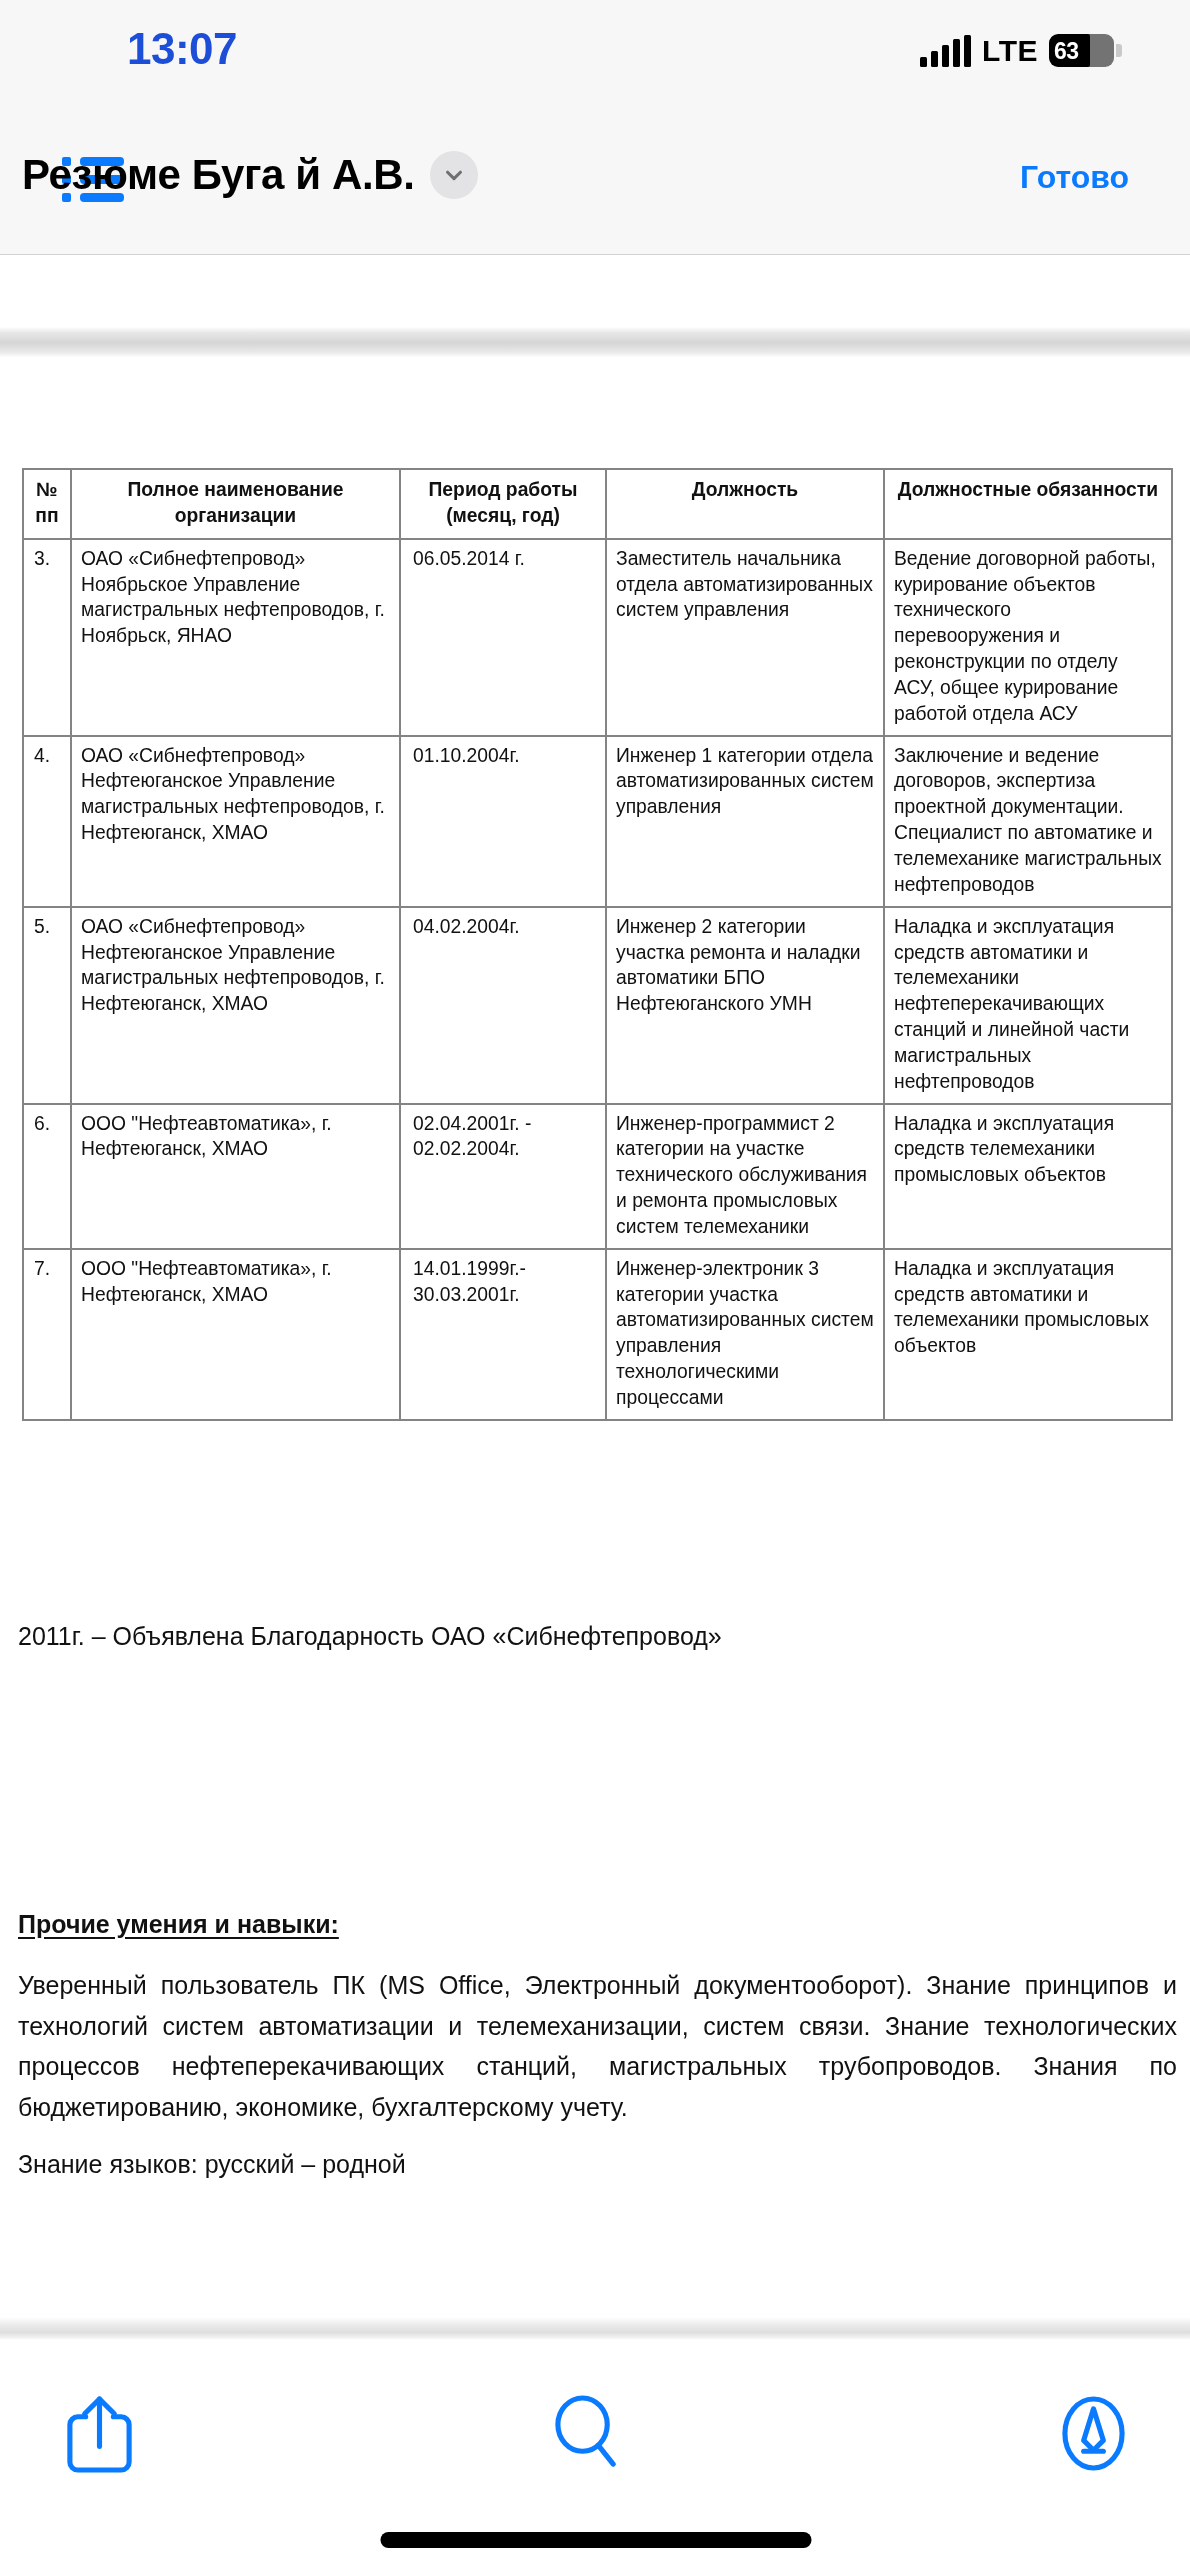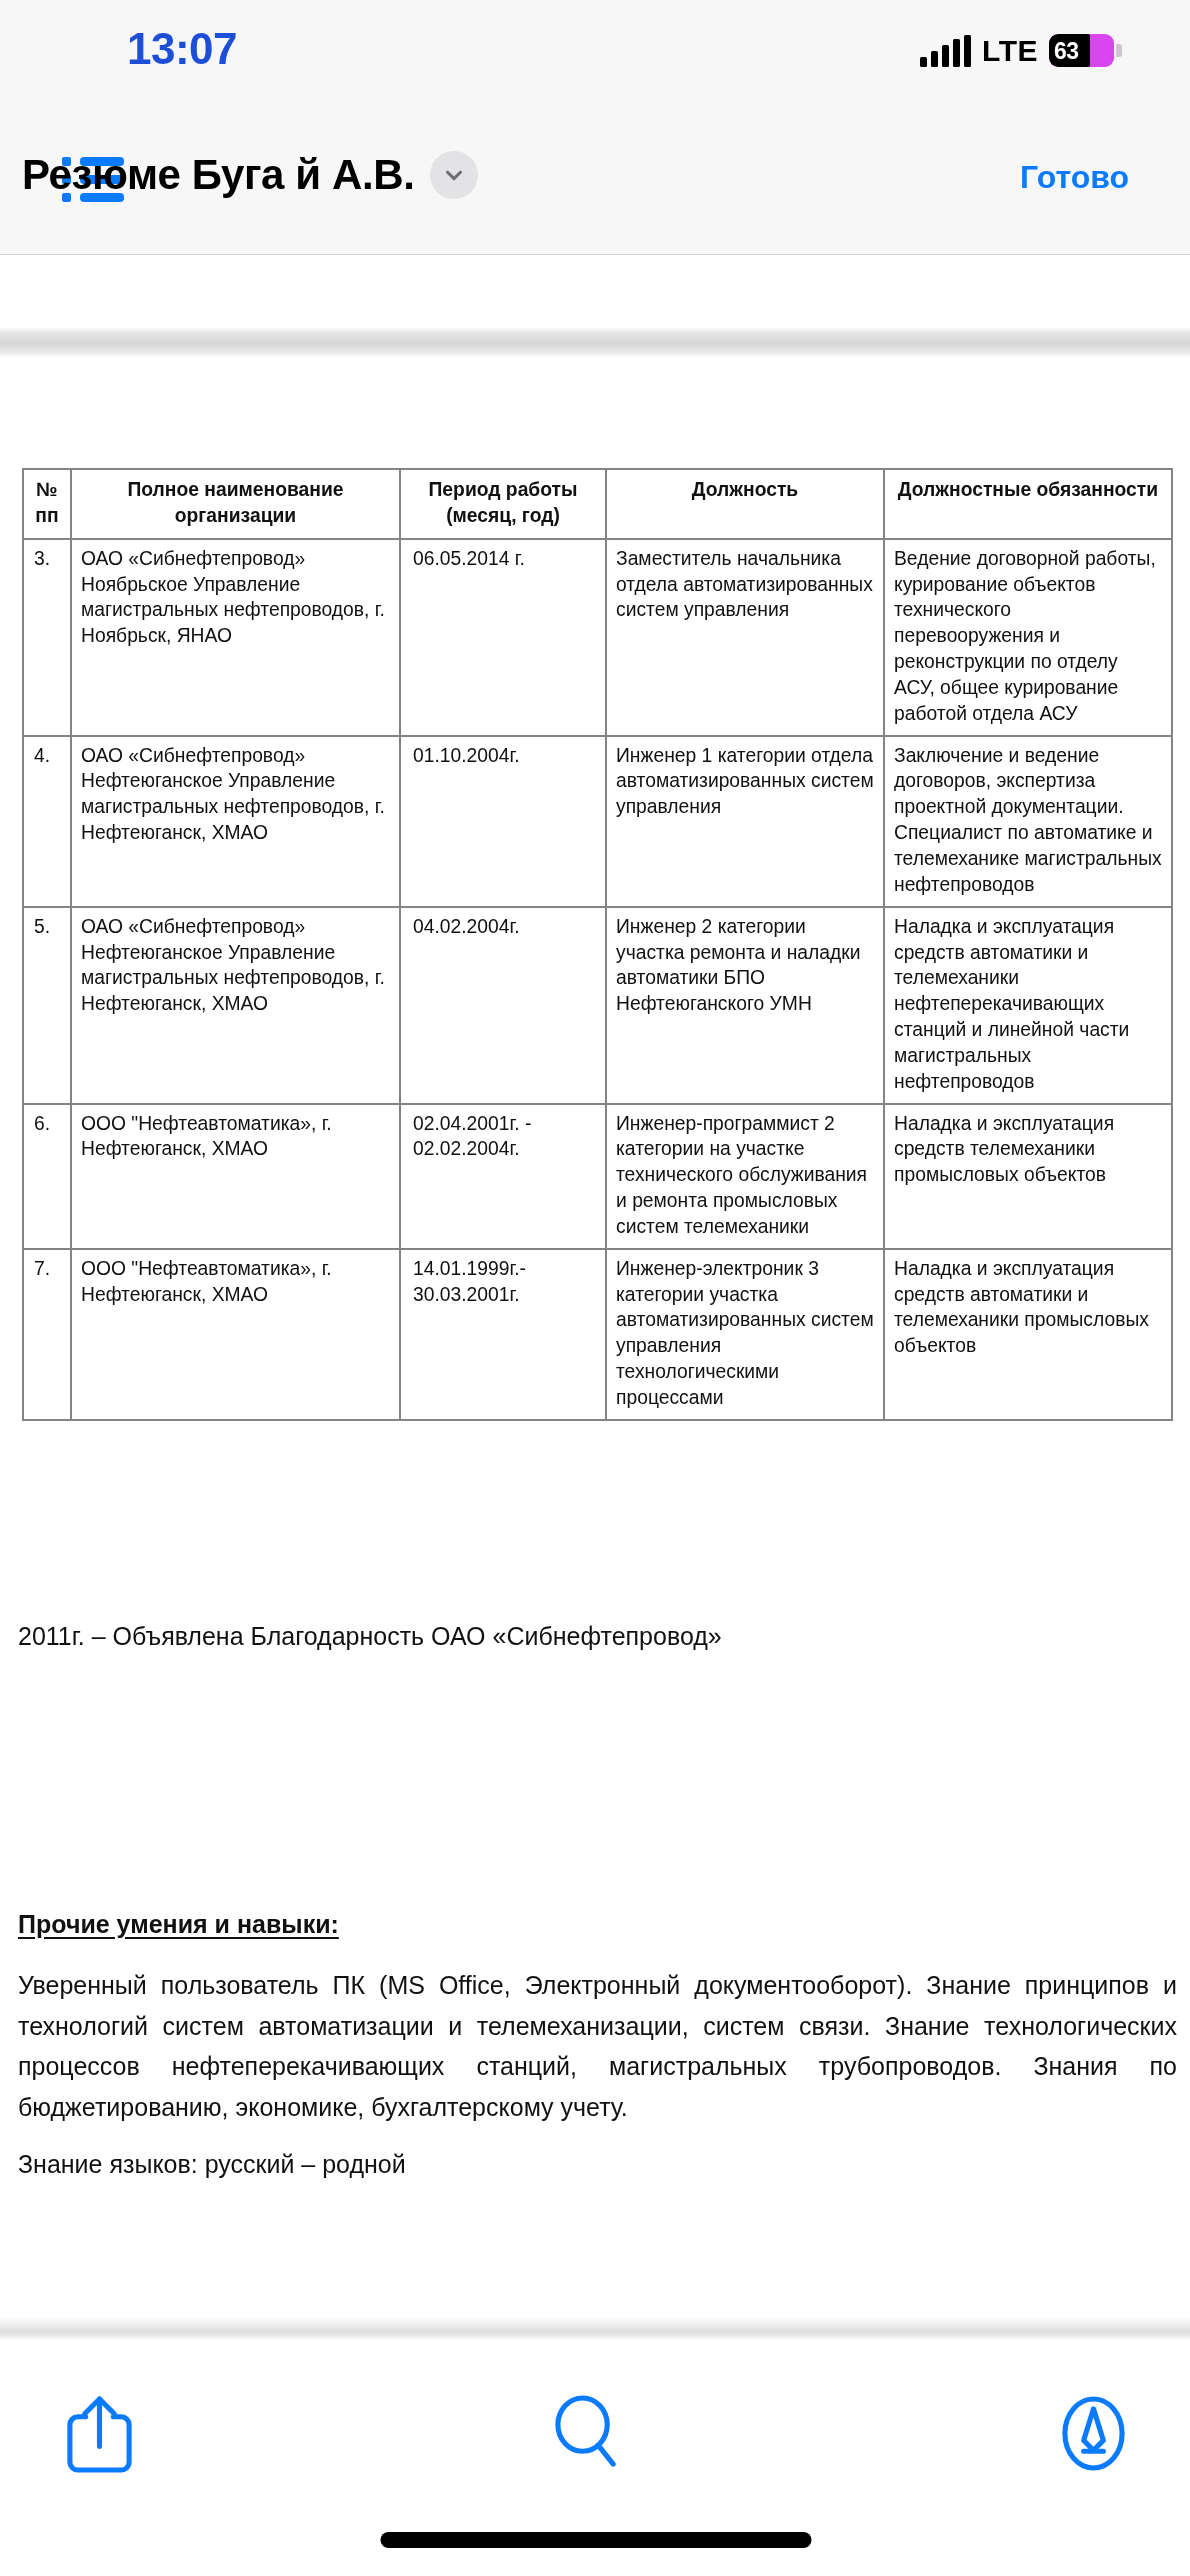--- a/index.html
+++ b/index.html
@@ -28,21 +28,21 @@
   .sig { display: flex; align-items: flex-end; gap: 4px; height: 32px; }
   .sig i { display: block; width: 7px; background: #000; border-radius: 1.5px; }
   .sig i:nth-child(1){ height: 10px; }
   .sig i:nth-child(2){ height: 16px; }
   .sig i:nth-child(3){ height: 22px; }
   .sig i:nth-child(4){ height: 28px; }
   .sig i:nth-child(5){ height: 32px; }
   .lte { font-size: 30px; font-weight: 700; letter-spacing: 0.5px; line-height: 1; }
   .batt { position: relative; width: 65px; height: 33px; }
   .batt-body {
-    position: absolute; inset: 0; border-radius: 9px; background: #d946ef; overflow: hidden;
+    position: absolute; inset: 0; border-radius: 9px; background: #737373; overflow: hidden;
   }
   .batt-fill { position: absolute; left:0; top:0; bottom:0; width: 63%; background: #000; border-radius: 9px 2px 2px 9px; }
   .batt-num {
     position: absolute; left: 5px; top: 50%; transform: translateY(-50%);
     font-size: 23px; font-weight: 700; color: #fff; line-height: 1; letter-spacing: -0.5px;
   }
   .batt-cap { position: absolute; right: -8px; top: 10px; width: 6px; height: 13px; background: #c9c9c9; border-radius: 0 3px 3px 0; }
 
   
   .navbar {

